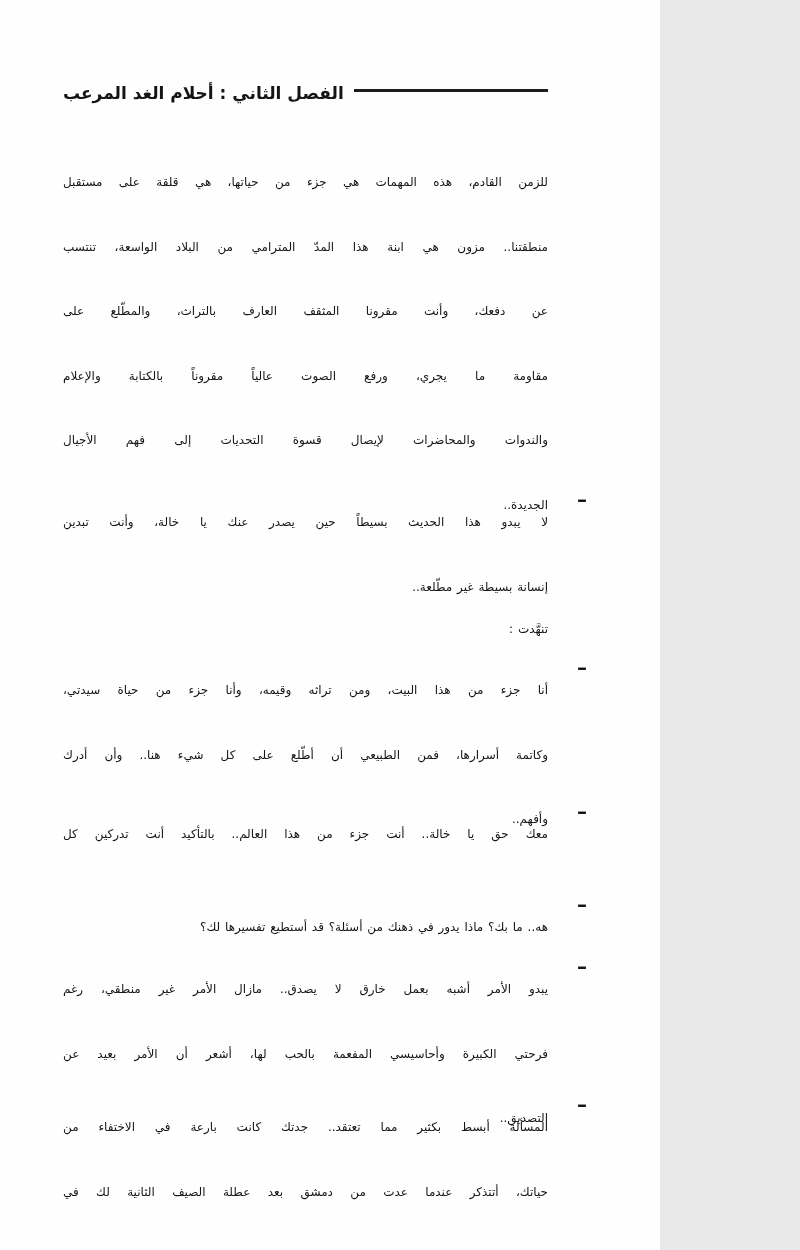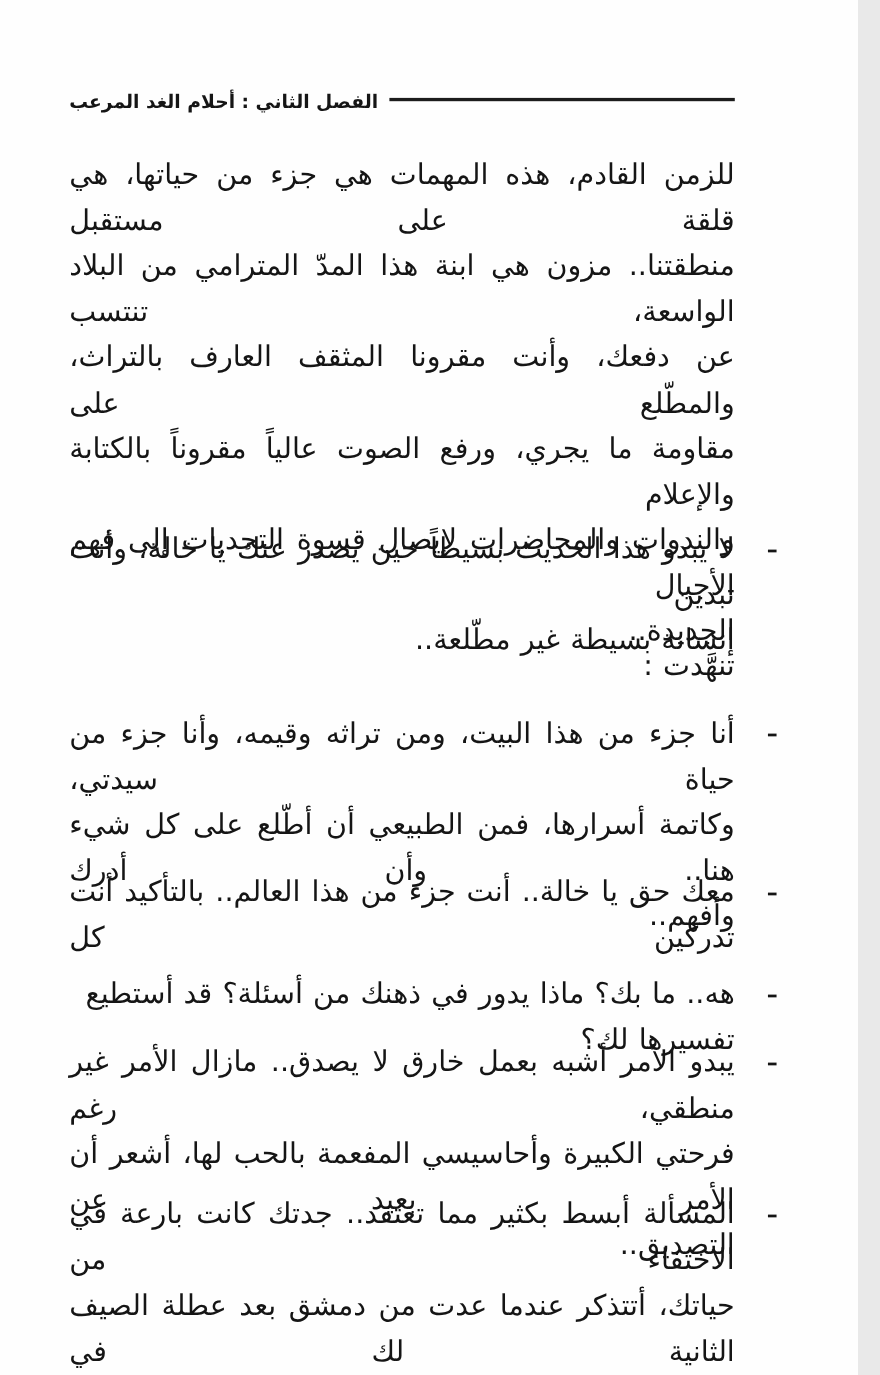--- a/index.html
+++ b/index.html
@@ -3,21 +3,21 @@
 <meta charset="utf-8">
 <style>
   html, body { margin: 0; padding: 0; }
   body {
     width: 800px; height: 1250px;
     background: #e9e9e9;
     font-family: "DejaVu Sans", sans-serif;
   }
   .page {
     position: relative;
-    width: 780px; height: 1250px;
+    width: 660px; height: 1250px;
     background: #fefefe;
     color: #151515;
     overflow: hidden;
   }
   
   .chapter-header {
     position: absolute;
     left: 63px; right: 112px; top: 76px;
     height: 34px;
     display: flex;
@@ -41,25 +41,26 @@
   .text-body {
     position: absolute;
     left: 63px; right: 112px; top: 0;
     direction: rtl;
   }
   .block {
     position: absolute;
     left: 0; right: 0;
   }
   .line {
-    font-size: 26px;
+    font-size: 12px;
     line-height: 41.5px;
     text-align: right;
     text-justify: inter-word;
     word-spacing: 1px;
+    margin-top: 23px;
   }
   .line.justified {
     text-align: justify;
     text-align-last: justify;
   }
   .dialogue-dash {
     position: absolute;
     top: 0;
     right: -38px;
     width: 38px;

